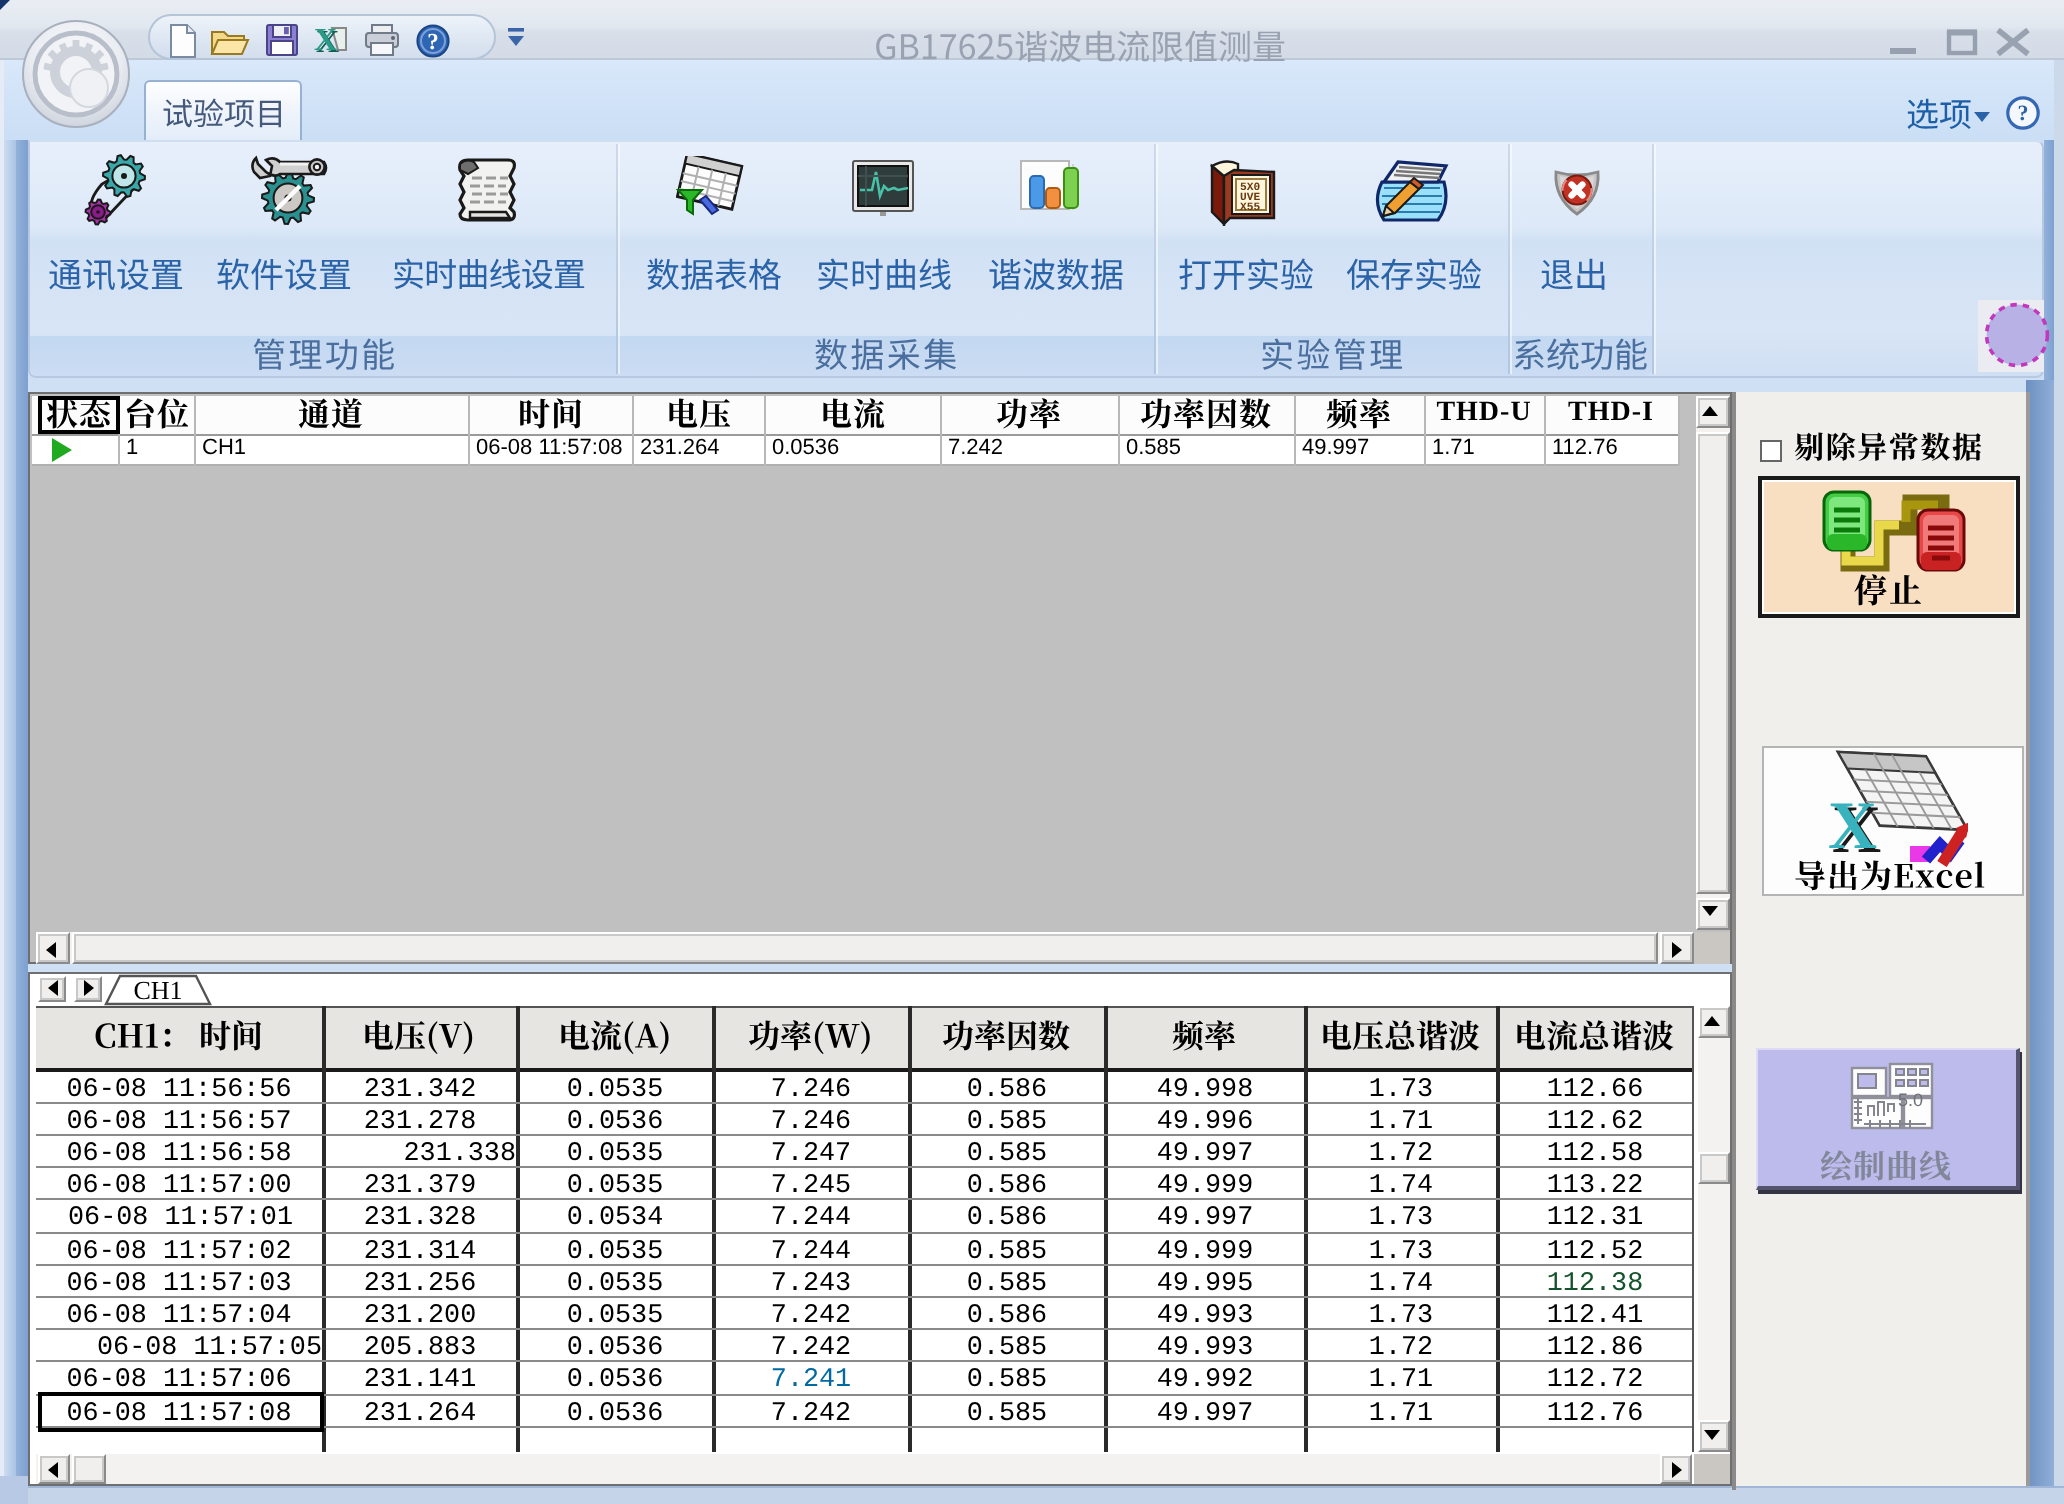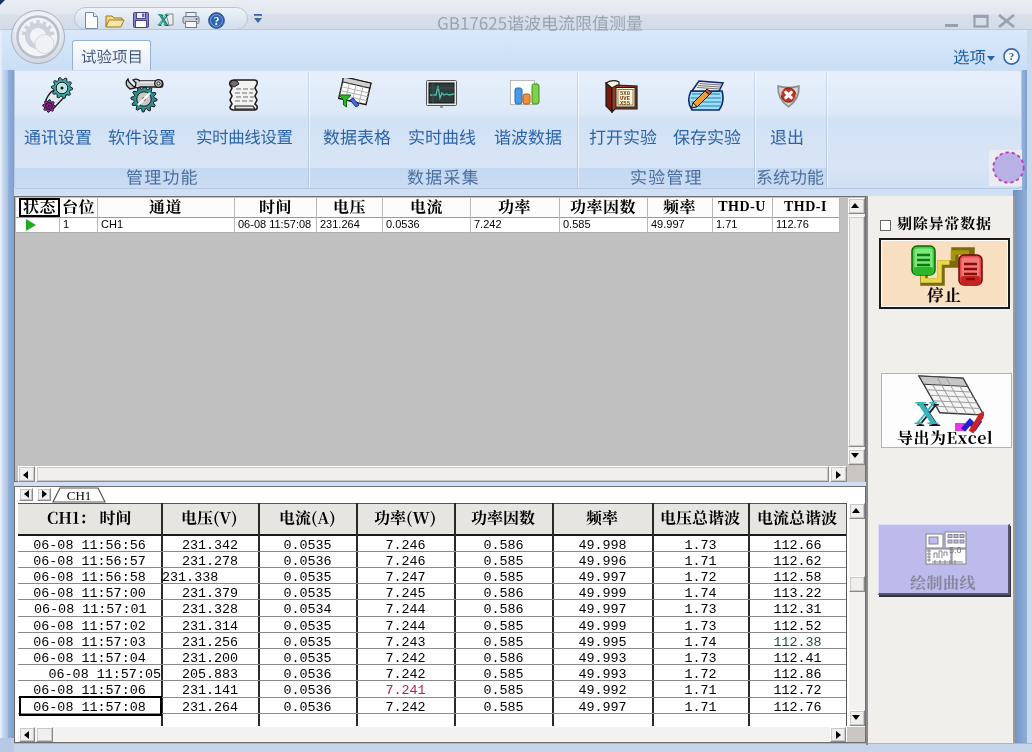--- a/index.html
+++ b/index.html
@@ -653,21 +653,21 @@
 <div style="position:absolute;left:18px;top:551.7px;width:143px;height:16.2px;font:13.4px 'Liberation Mono';line-height:20.7px;text-align:center;color:#000">06-08 11:56:57</div>
 <div style="position:absolute;left:162px;top:551.7px;width:96px;height:16.2px;font:13.4px 'Liberation Mono';line-height:20.7px;text-align:center;color:#000">231.278</div>
 <div style="position:absolute;left:259px;top:551.7px;width:97px;height:16.2px;font:13.4px 'Liberation Mono';line-height:20.7px;text-align:center;color:#000">0.0536</div>
 <div style="position:absolute;left:357px;top:551.7px;width:97px;height:16.2px;font:13.4px 'Liberation Mono';line-height:20.7px;text-align:center;color:#000">7.246</div>
 <div style="position:absolute;left:455px;top:551.7px;width:97px;height:16.2px;font:13.4px 'Liberation Mono';line-height:20.7px;text-align:center;color:#000">0.585</div>
 <div style="position:absolute;left:553px;top:551.7px;width:99px;height:16.2px;font:13.4px 'Liberation Mono';line-height:20.7px;text-align:center;color:#000">49.996</div>
 <div style="position:absolute;left:653px;top:551.7px;width:95px;height:16.2px;font:13.4px 'Liberation Mono';line-height:20.7px;text-align:center;color:#000">1.71</div>
 <div style="position:absolute;left:749px;top:551.7px;width:97px;height:16.2px;font:13.4px 'Liberation Mono';line-height:20.7px;text-align:center;color:#000">112.62</div>
 <div style="position:absolute;left:18px;top:583.1px;width:828px;height:1px;background:#8a8a8a"></div>
 <div style="position:absolute;left:18px;top:567.9px;width:143px;height:16.2px;font:13.4px 'Liberation Mono';line-height:20.7px;text-align:center;color:#000">06-08 11:56:58</div>
-<div style="position:absolute;left:162px;top:567.9px;width:96px;height:16.2px;font:13.4px 'Liberation Mono';line-height:20.7px;text-align:left;color:#000">231.338</div>
+<div style="position:absolute;left:162px;top:567.9px;width:96px;height:16.2px;font:13.4px 'Liberation Mono';line-height:20.7px;text-align:right;color:#000">231.338</div>
 <div style="position:absolute;left:259px;top:567.9px;width:97px;height:16.2px;font:13.4px 'Liberation Mono';line-height:20.7px;text-align:center;color:#000">0.0535</div>
 <div style="position:absolute;left:357px;top:567.9px;width:97px;height:16.2px;font:13.4px 'Liberation Mono';line-height:20.7px;text-align:center;color:#000">7.247</div>
 <div style="position:absolute;left:455px;top:567.9px;width:97px;height:16.2px;font:13.4px 'Liberation Mono';line-height:20.7px;text-align:center;color:#000">0.585</div>
 <div style="position:absolute;left:553px;top:567.9px;width:99px;height:16.2px;font:13.4px 'Liberation Mono';line-height:20.7px;text-align:center;color:#000">49.997</div>
 <div style="position:absolute;left:653px;top:567.9px;width:95px;height:16.2px;font:13.4px 'Liberation Mono';line-height:20.7px;text-align:center;color:#000">1.72</div>
 <div style="position:absolute;left:749px;top:567.9px;width:97px;height:16.2px;font:13.4px 'Liberation Mono';line-height:20.7px;text-align:center;color:#000">112.58</div>
 <div style="position:absolute;left:18px;top:599.3px;width:828px;height:1px;background:#8a8a8a"></div>
 <div style="position:absolute;left:18px;top:584.1px;width:143px;height:16.2px;font:13.4px 'Liberation Mono';line-height:20.7px;text-align:center;color:#000">06-08 11:57:00</div>
 <div style="position:absolute;left:162px;top:584.1px;width:96px;height:16.2px;font:13.4px 'Liberation Mono';line-height:20.7px;text-align:center;color:#000">231.379</div>
 <div style="position:absolute;left:259px;top:584.1px;width:97px;height:16.2px;font:13.4px 'Liberation Mono';line-height:20.7px;text-align:center;color:#000">0.0535</div>
@@ -718,21 +718,21 @@
 <div style="position:absolute;left:259px;top:665.1px;width:97px;height:16.2px;font:13.4px 'Liberation Mono';line-height:20.7px;text-align:center;color:#000">0.0536</div>
 <div style="position:absolute;left:357px;top:665.1px;width:97px;height:16.2px;font:13.4px 'Liberation Mono';line-height:20.7px;text-align:center;color:#000">7.242</div>
 <div style="position:absolute;left:455px;top:665.1px;width:97px;height:16.2px;font:13.4px 'Liberation Mono';line-height:20.7px;text-align:center;color:#000">0.585</div>
 <div style="position:absolute;left:553px;top:665.1px;width:99px;height:16.2px;font:13.4px 'Liberation Mono';line-height:20.7px;text-align:center;color:#000">49.993</div>
 <div style="position:absolute;left:653px;top:665.1px;width:95px;height:16.2px;font:13.4px 'Liberation Mono';line-height:20.7px;text-align:center;color:#000">1.72</div>
 <div style="position:absolute;left:749px;top:665.1px;width:97px;height:16.2px;font:13.4px 'Liberation Mono';line-height:20.7px;text-align:center;color:#000">112.86</div>
 <div style="position:absolute;left:18px;top:696.5px;width:828px;height:1px;background:#8a8a8a"></div>
 <div style="position:absolute;left:18px;top:681.3px;width:143px;height:16.2px;font:13.4px 'Liberation Mono';line-height:20.7px;text-align:center;color:#000">06-08 11:57:06</div>
 <div style="position:absolute;left:162px;top:681.3px;width:96px;height:16.2px;font:13.4px 'Liberation Mono';line-height:20.7px;text-align:center;color:#000">231.141</div>
 <div style="position:absolute;left:259px;top:681.3px;width:97px;height:16.2px;font:13.4px 'Liberation Mono';line-height:20.7px;text-align:center;color:#000">0.0536</div>
-<div style="position:absolute;left:357px;top:681.3px;width:97px;height:16.2px;font:13.4px 'Liberation Mono';line-height:20.7px;text-align:center;color:#be185d">7.241</div>
+<div style="position:absolute;left:357px;top:681.3px;width:97px;height:16.2px;font:13.4px 'Liberation Mono';line-height:20.7px;text-align:center;color:#0369a1">7.241</div>
 <div style="position:absolute;left:455px;top:681.3px;width:97px;height:16.2px;font:13.4px 'Liberation Mono';line-height:20.7px;text-align:center;color:#000">0.585</div>
 <div style="position:absolute;left:553px;top:681.3px;width:99px;height:16.2px;font:13.4px 'Liberation Mono';line-height:20.7px;text-align:center;color:#000">49.992</div>
 <div style="position:absolute;left:653px;top:681.3px;width:95px;height:16.2px;font:13.4px 'Liberation Mono';line-height:20.7px;text-align:center;color:#000">1.71</div>
 <div style="position:absolute;left:749px;top:681.3px;width:97px;height:16.2px;font:13.4px 'Liberation Mono';line-height:20.7px;text-align:center;color:#000">112.72</div>
 <div style="position:absolute;left:18px;top:712.7px;width:828px;height:1px;background:#8a8a8a"></div>
 <div style="position:absolute;left:18px;top:697.5px;width:143px;height:16.2px;font:13.4px 'Liberation Mono';line-height:20.7px;text-align:center;color:#000">06-08 11:57:08</div>
 <div style="position:absolute;left:162px;top:697.5px;width:96px;height:16.2px;font:13.4px 'Liberation Mono';line-height:20.7px;text-align:center;color:#000">231.264</div>
 <div style="position:absolute;left:259px;top:697.5px;width:97px;height:16.2px;font:13.4px 'Liberation Mono';line-height:20.7px;text-align:center;color:#000">0.0536</div>
 <div style="position:absolute;left:357px;top:697.5px;width:97px;height:16.2px;font:13.4px 'Liberation Mono';line-height:20.7px;text-align:center;color:#000">7.242</div>
 <div style="position:absolute;left:455px;top:697.5px;width:97px;height:16.2px;font:13.4px 'Liberation Mono';line-height:20.7px;text-align:center;color:#000">0.585</div>

